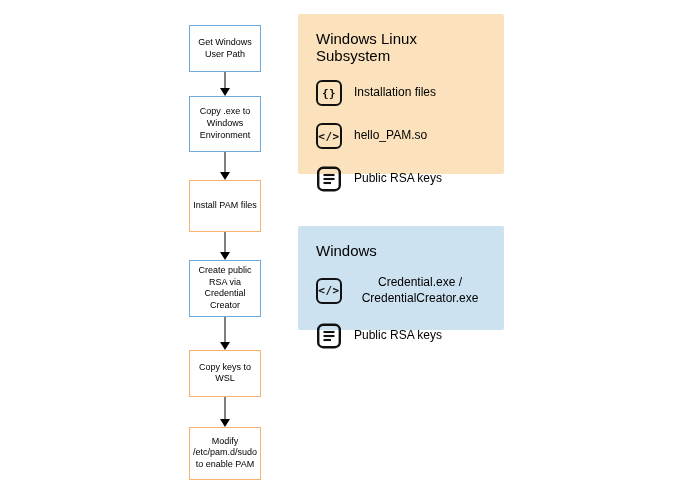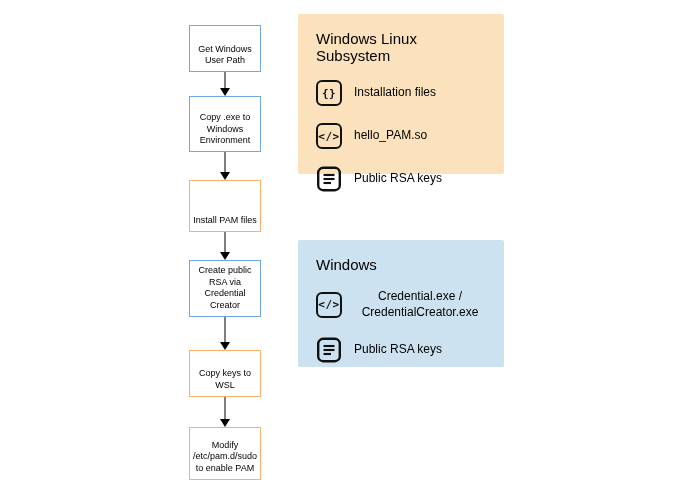--- a/index.html
+++ b/index.html
@@ -30,21 +30,21 @@
     top:25px;
     width:72px;
     display:flex;
     flex-direction:column;
     align-items:stretch;
   }
   .flow-box{
     border:1px solid var(--box-blue);
     background:#ffffff;
     display:flex;
-    align-items:flex-end;
+    align-items:center;
     justify-content:center;
     text-align:center;
     padding:4px 3px;
     font-size:9px;
     line-height:1.3;
     color:#000;
   }
   .flow-box.blue{border-color:var(--box-blue);}
   .flow-box.orange{border-color:var(--box-orange);}
   .h1{min-height:47px}.h2{min-height:56px}.h3{min-height:52px}
@@ -66,21 +66,21 @@
 
   
   .panel{
     position:absolute;
     left:298px;
     width:206px;
     padding:16px 18px;
     border-radius:2px;
   }
   .panel.orange{top:14px;height:160px;background:var(--panel-orange);}
-  .panel.blue{top:240px;height:127px;background:var(--panel-blue);}
+  .panel.blue{top:226px;height:104px;background:var(--panel-blue);}
   .panel-title{
     font-size:15px;
     font-weight:400;
     color:#000;
     margin:0 0 16px 0;
   }
   .panel-item{
     display:flex;
     align-items:center;
     gap:12px;

